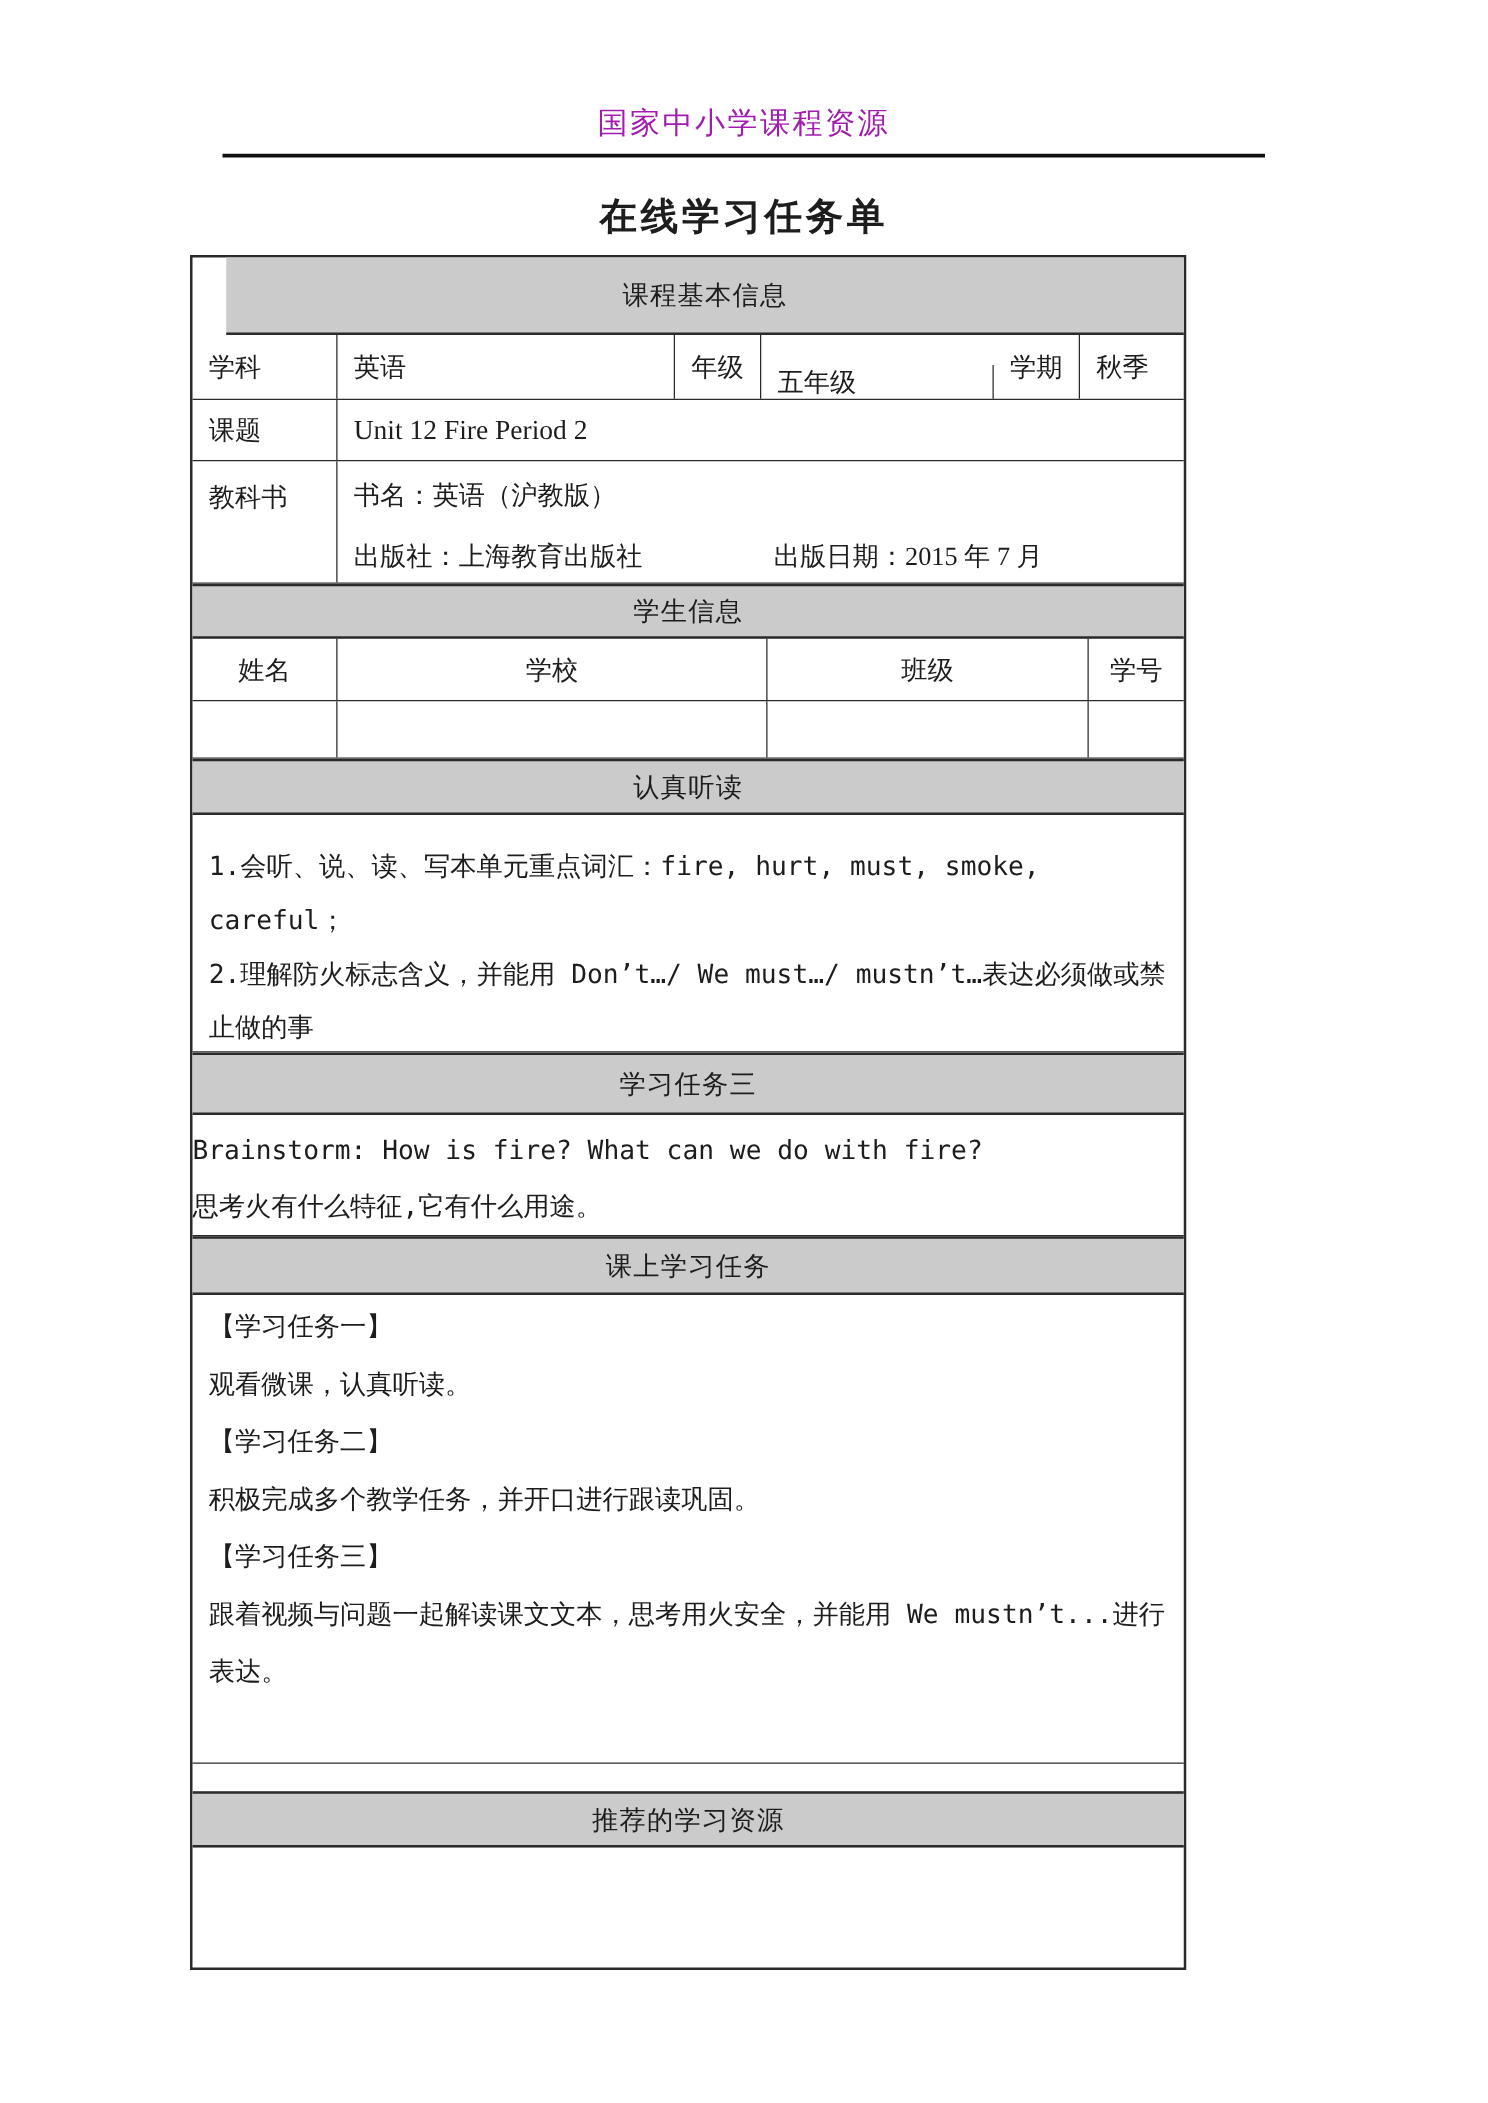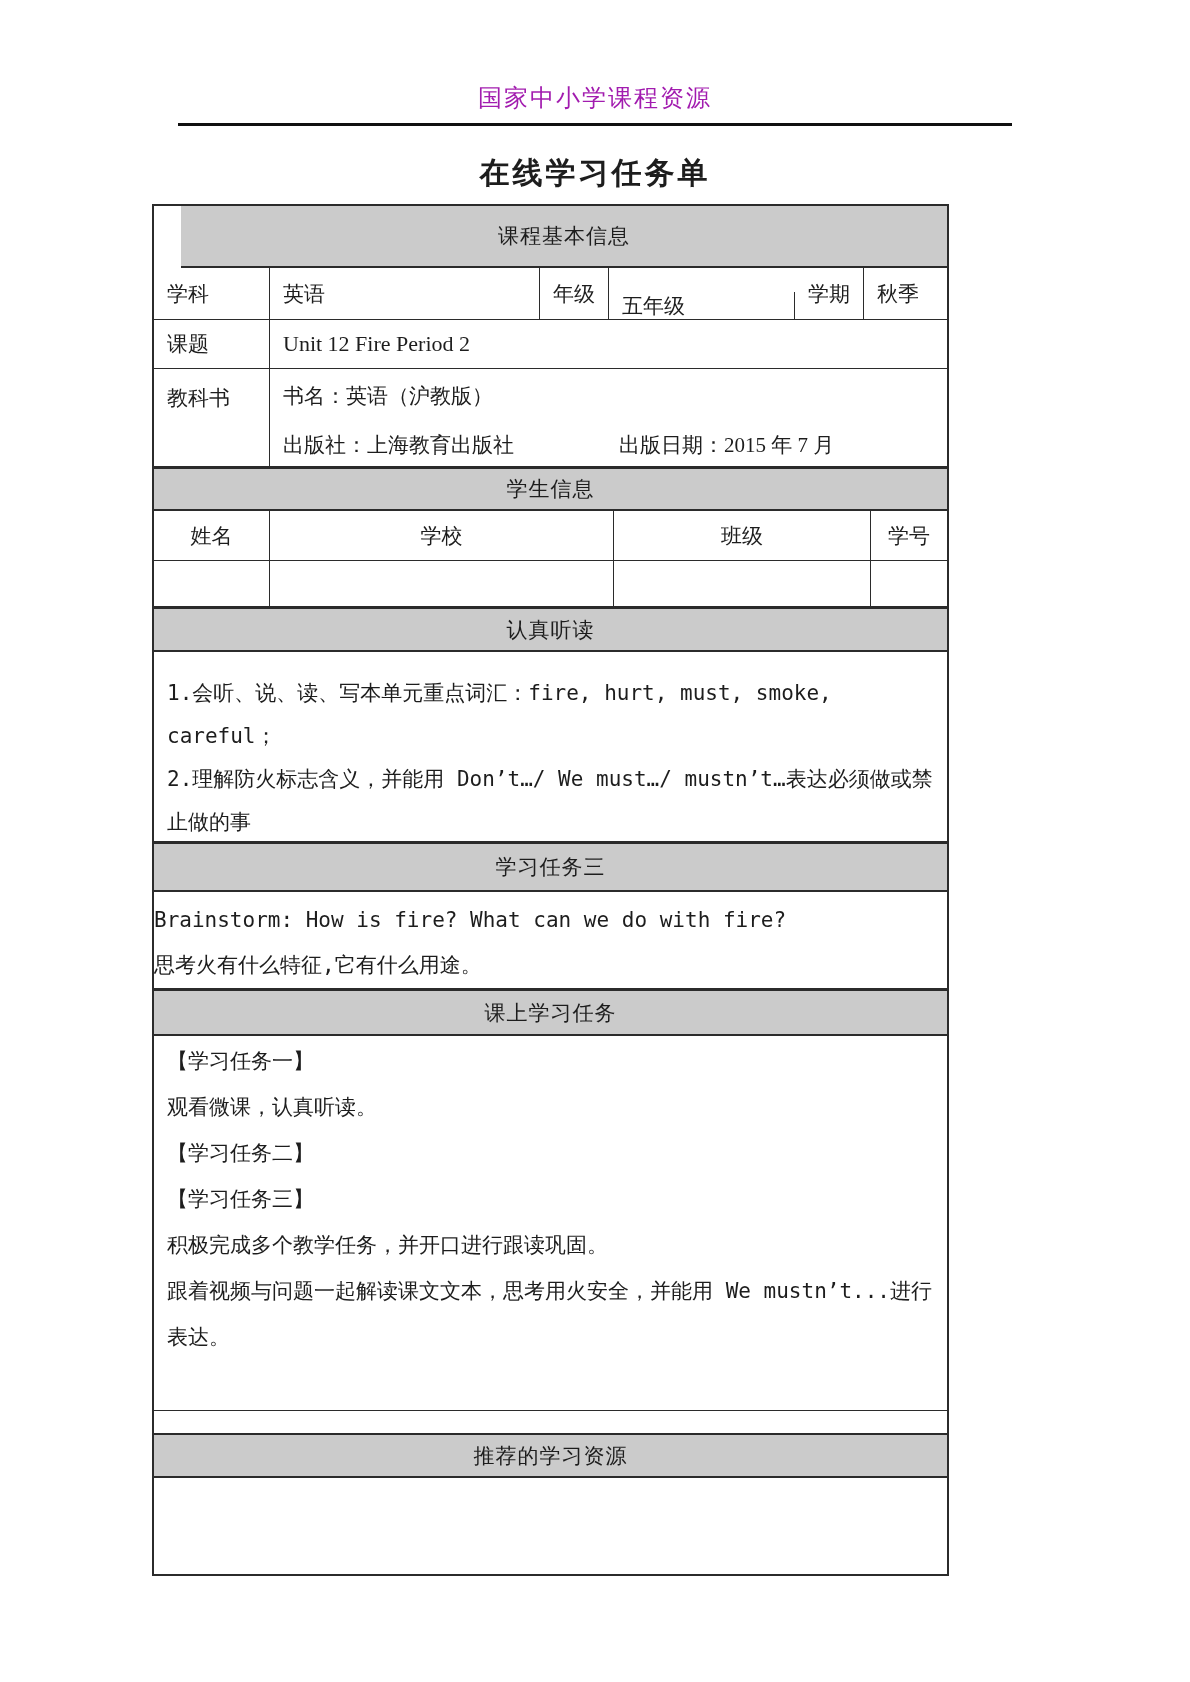--- a/index.html
+++ b/index.html
@@ -163,22 +163,22 @@
     </div>
   </div>
 
   <div class="band h-band-class">课上学习任务</div>
 
   <div class="row r-class">
     <div class="cell text-block tb-class c-wide">
       <div>【学习任务一】</div>
       <div>观看微课，认真听读。</div>
       <div>【学习任务二】</div>
+      <div>积极完成多个教学任务，并开口进行跟读巩固。</div>
       <div>【学习任务三】</div>
-      <div>积极完成多个教学任务，并开口进行跟读巩固。</div>
       <div>跟着视频与问题一起解读课文文本，思考用火安全，并能用 We mustn’t...进行</div>
       <div>表达。</div>
     </div>
   </div>
 
   <div class="band h-band-res">推荐的学习资源</div>
 
   <div class="row r-res">
     <div class="cell c-wide"></div>
   </div>

